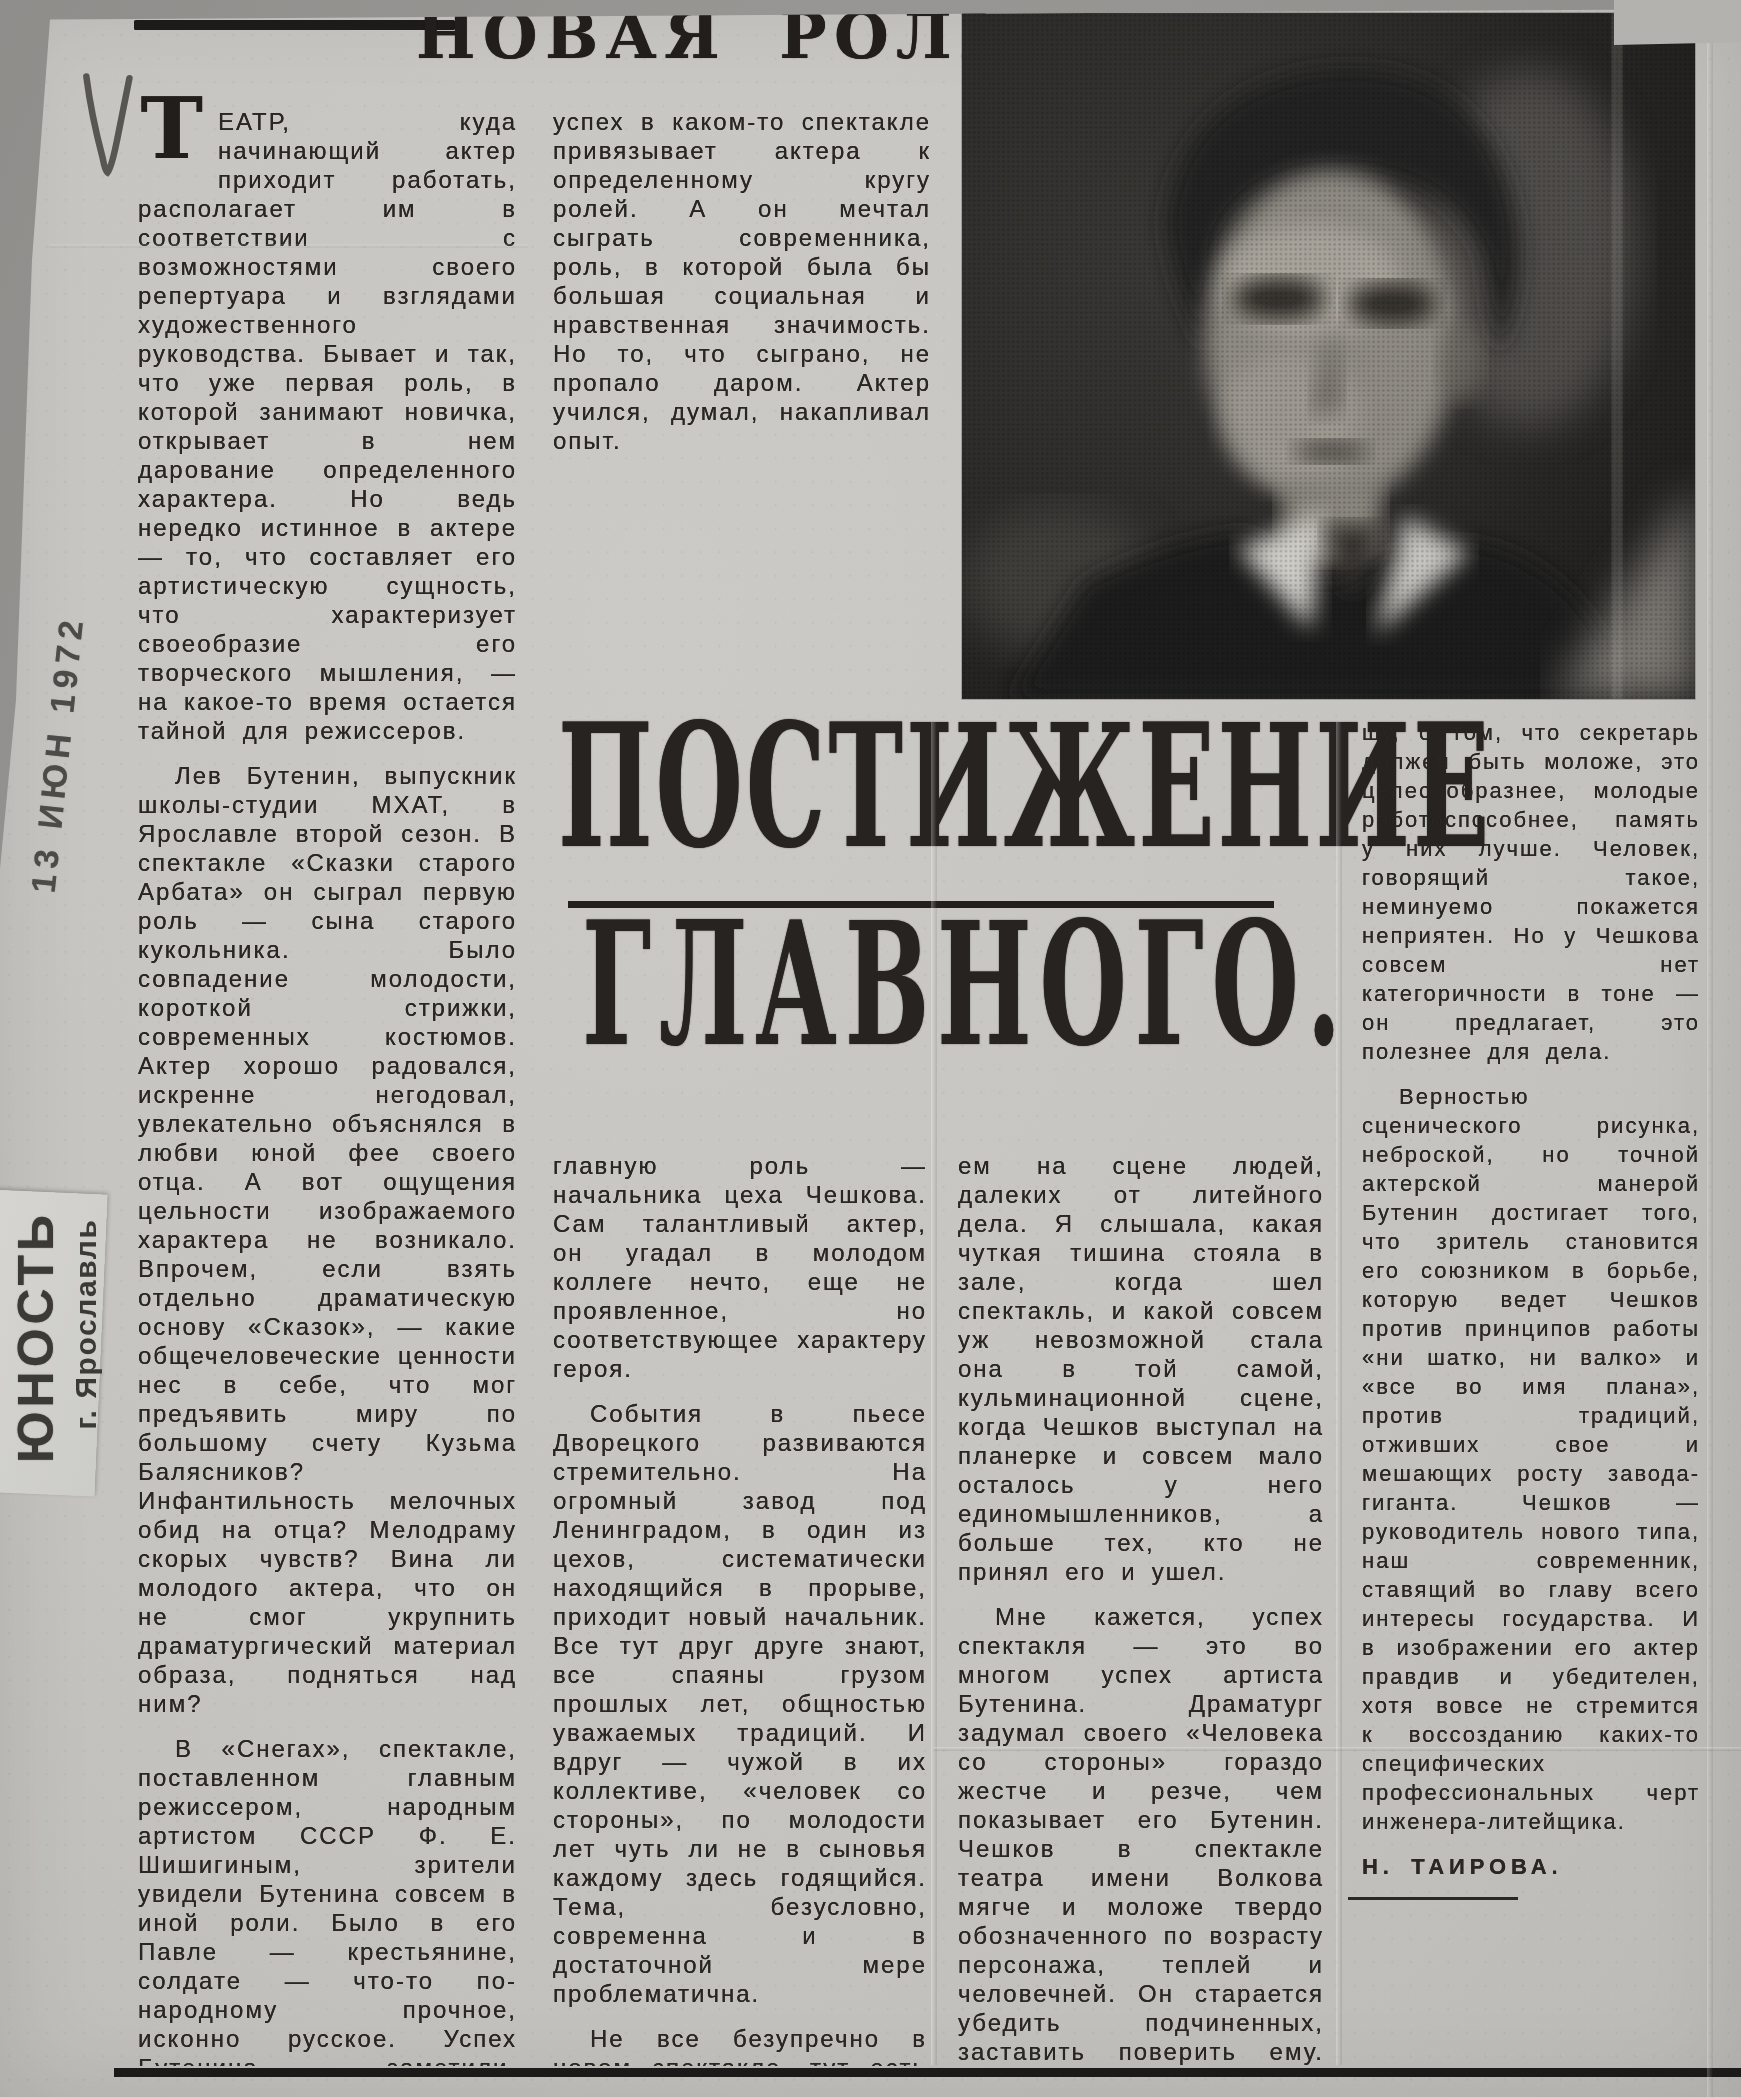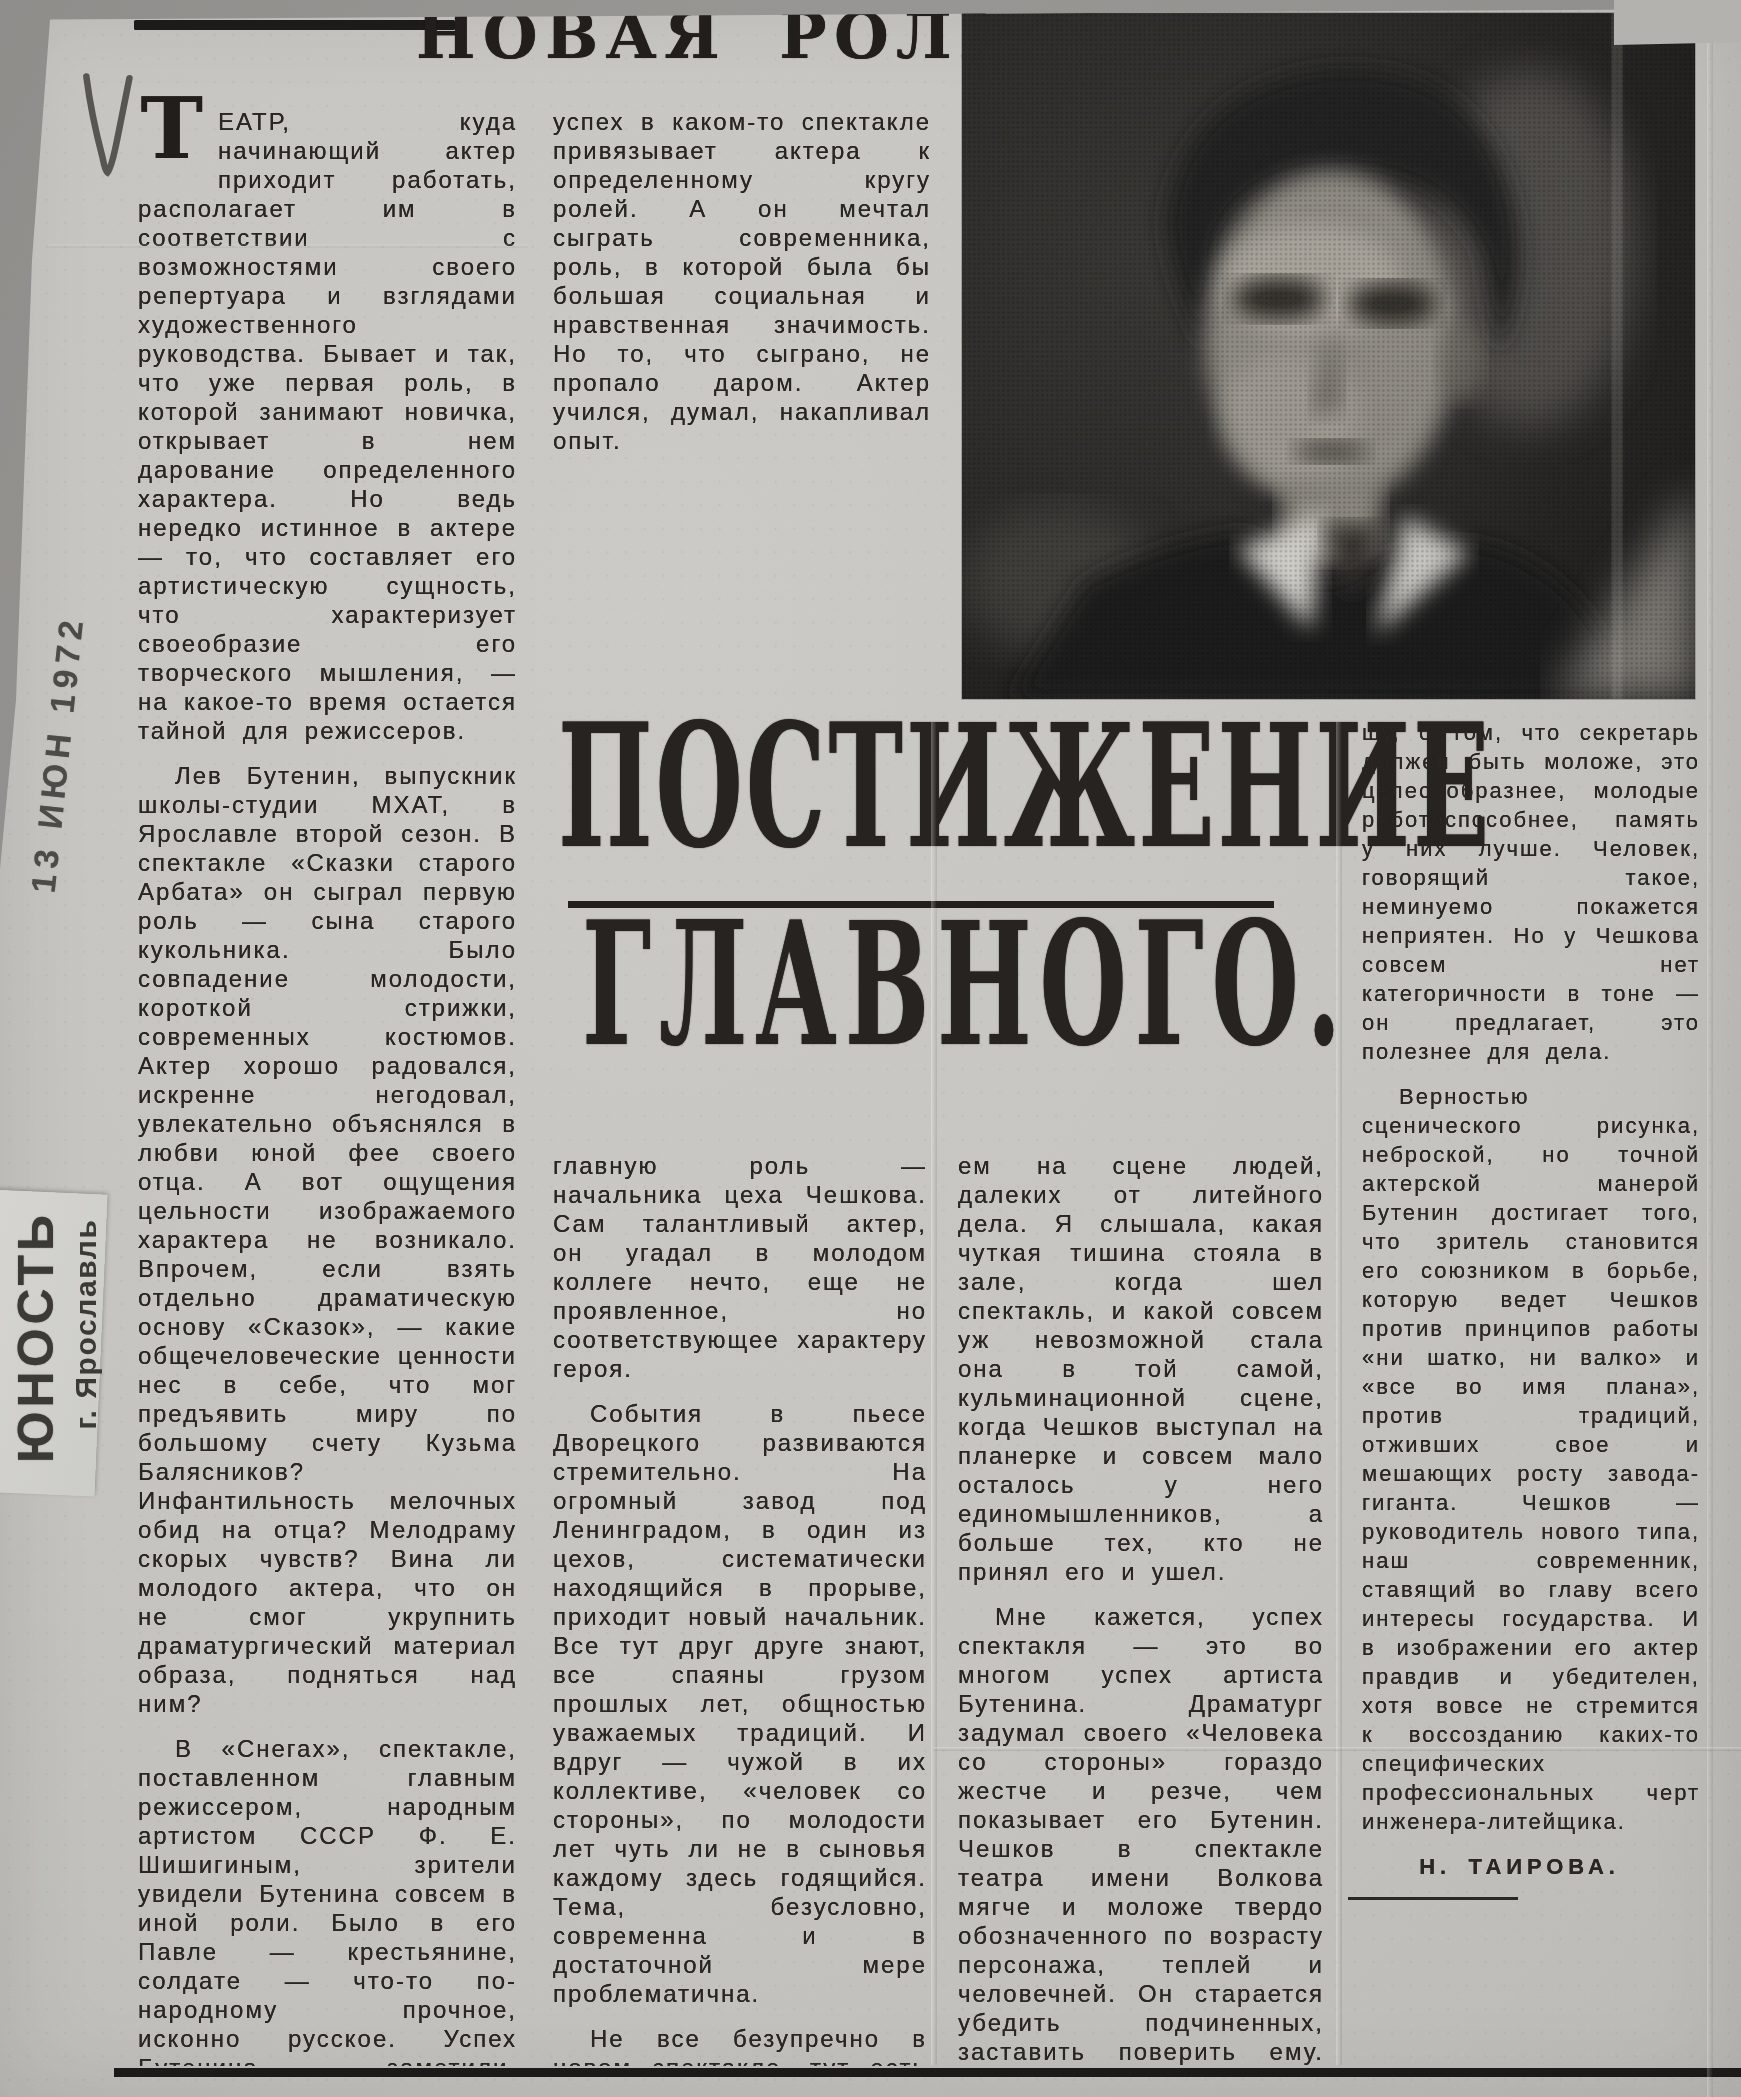--- a/index.html
+++ b/index.html
@@ -61,21 +61,21 @@
   .col1{left:122px;top:91px;width:411px;height:1975px;}
   .col2top{left:537px;top:91px;width:410px;height:623px;}
   .col2bot{left:537px;top:1135px;width:406px;height:931px;}
   .col3{left:942px;top:1135px;width:398px;height:931px;}
   .col4{left:1346px;top:702px;width:370px;height:1343px;font-size:22px;}
   .dropcap{
     float:left;width:91px;height:83px;margin-right:4.9px;
     font-family:"DejaVu Serif",serif;font-weight:bold;font-size:84px;line-height:75px;
     text-align:right;padding-right:8px;box-sizing:border-box;color:#211e1b;
   }
-  .byline{font-weight:bold;text-align:center;padding-right:23px;letter-spacing:4.9px;margin-top:11.4px !important;}
+  .byline{font-weight:bold;text-align:left;padding-right:23px;letter-spacing:4.9px;margin-top:11.4px !important;}
 
   
   .photo{position:absolute;left:962px;top:13px;width:733px;height:686px;box-shadow:0 0 0 0.8px rgba(0,0,0,0.25);}
   .photo svg{display:block;}
 
   
   .stamp{
     position:absolute;left:-77px;top:740px;width:268px;text-align:center;
     transform:rotate(-84deg);
     font-weight:bold;font-size:34px;letter-spacing:5.7px;color:rgba(62,60,58,0.78);

